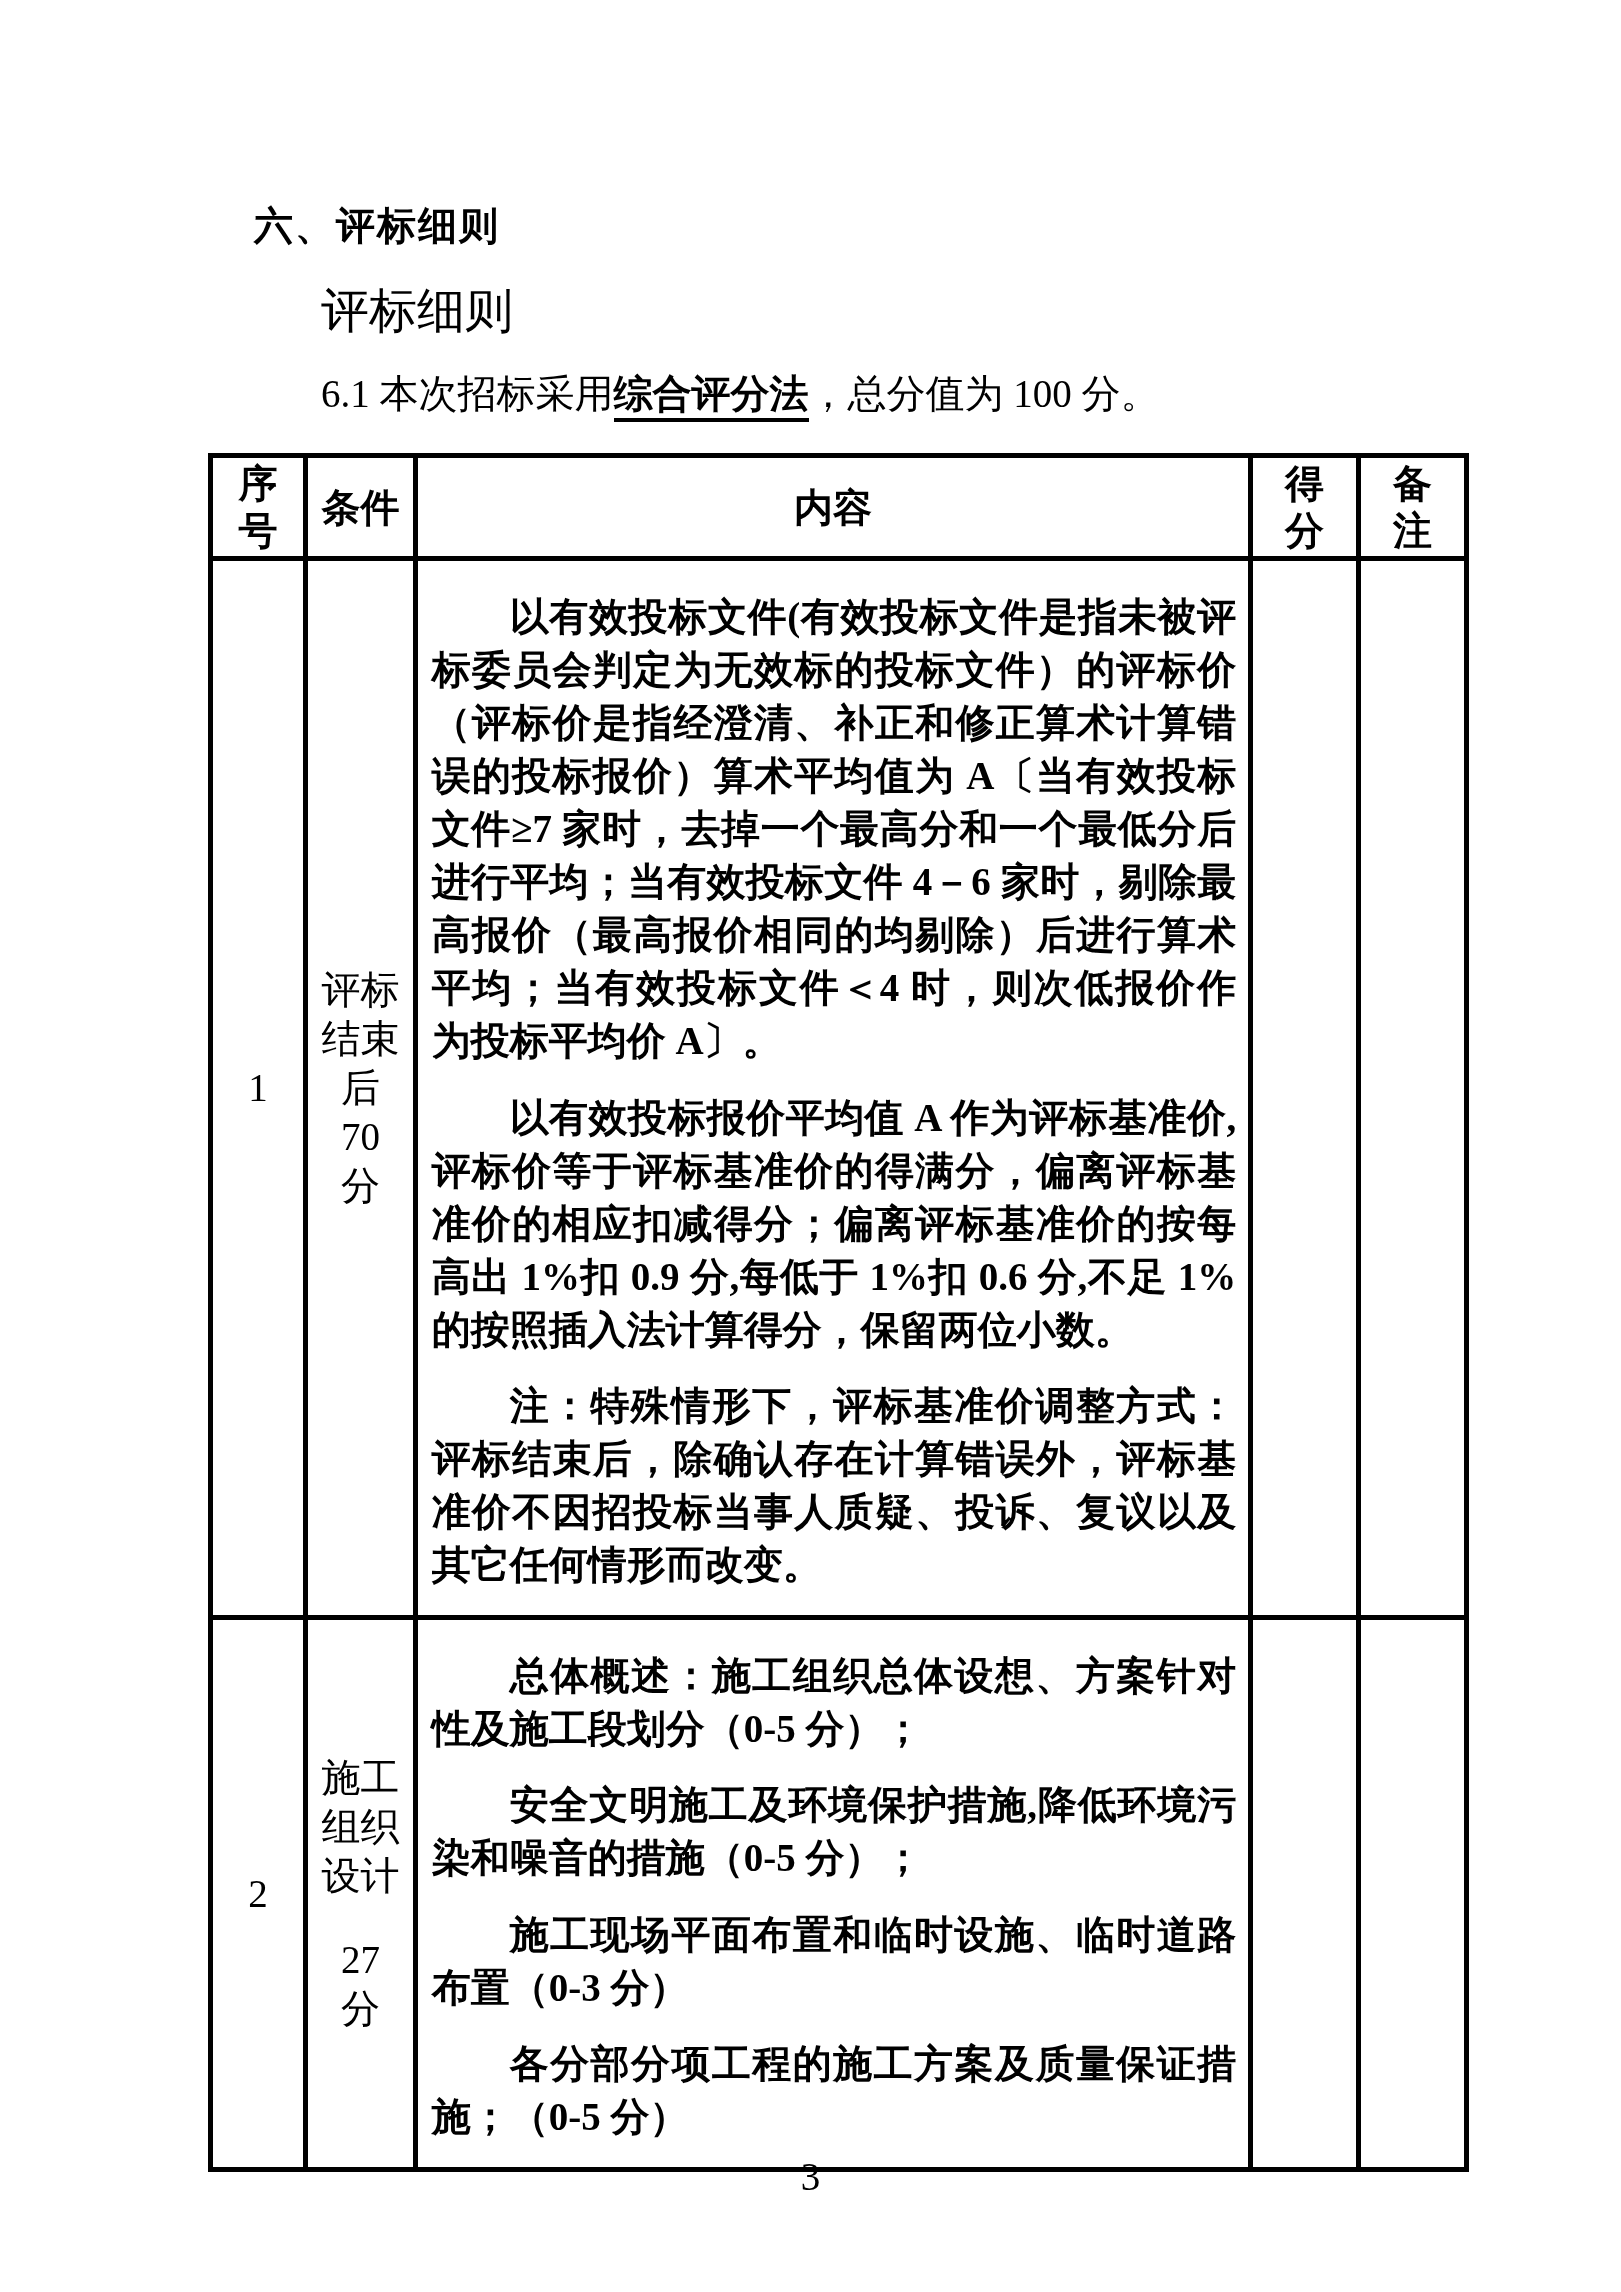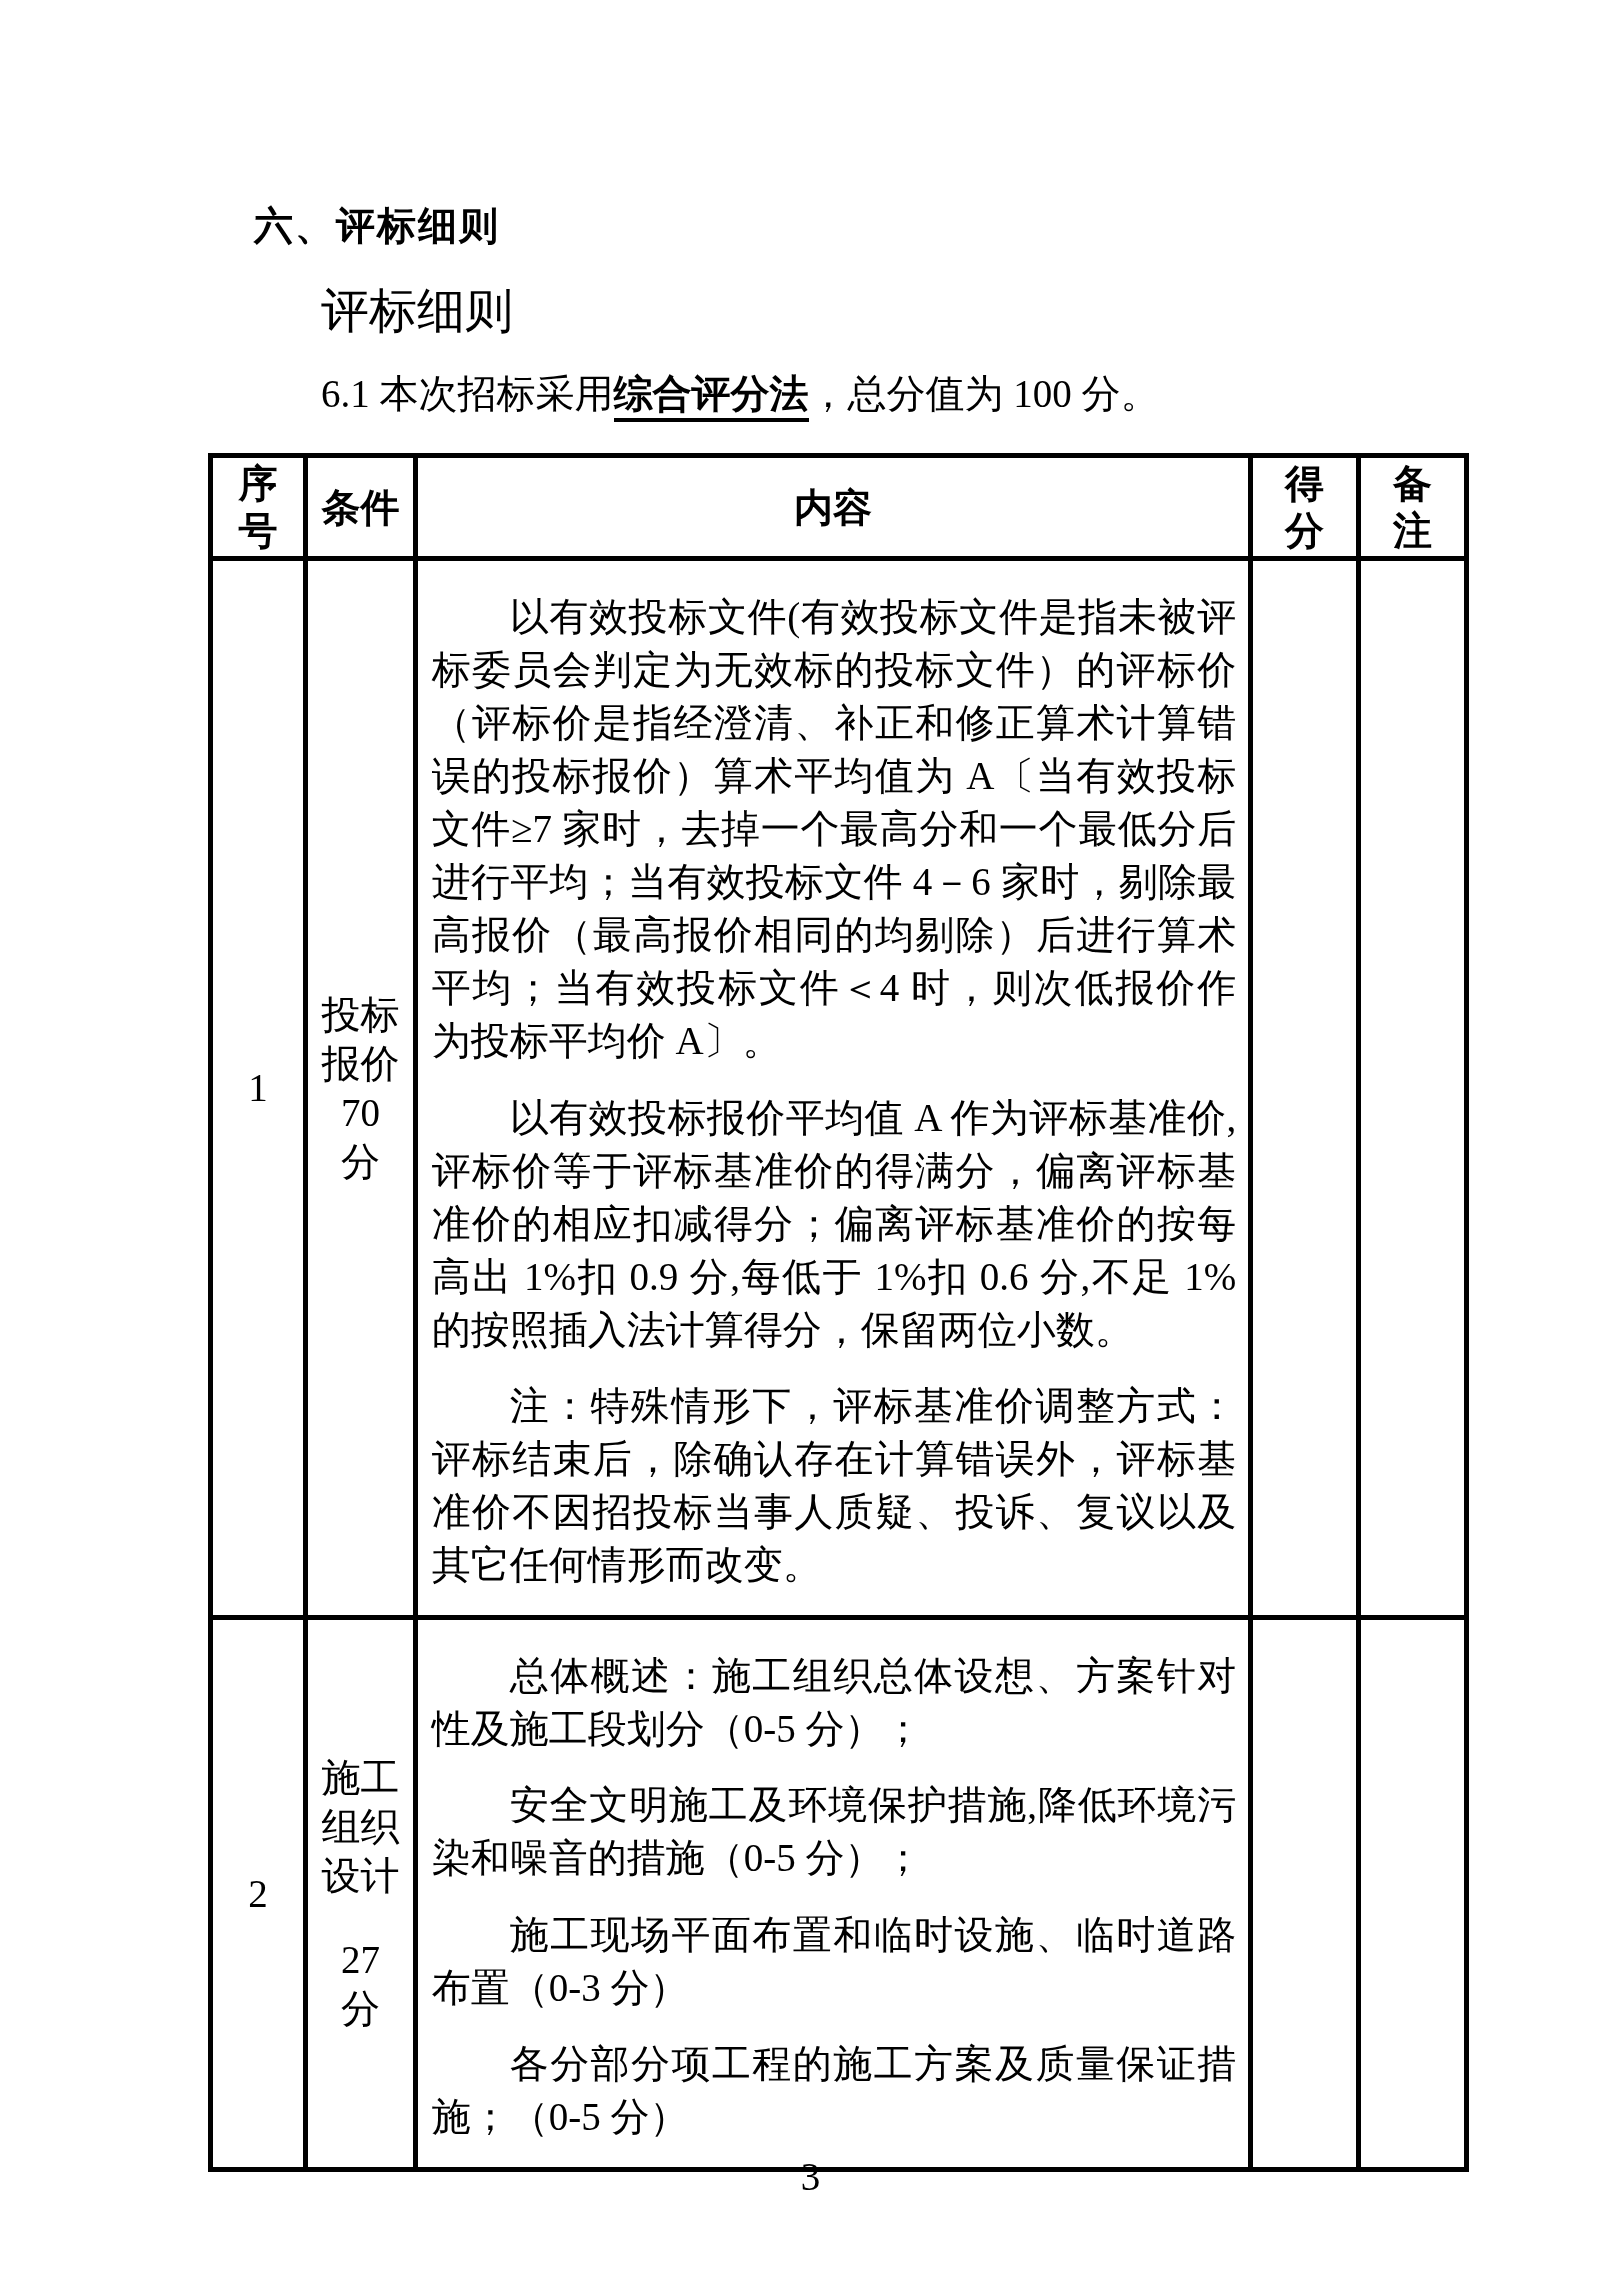--- a/index.html
+++ b/index.html
@@ -57,20 +57,21 @@
     text-align: center; vertical-align: middle;
     padding: 0 11.8px; line-height: 49px;
   }
   .cond-name, .cond-score { word-break: break-all; }
   tr.row-2 .cond-score { margin-top: 35px; }
   td.c-content {
     vertical-align: top;
     padding: 29px 11.8px 0 13.7px;
     line-height: 53px;
     text-align: justify;
+    font-weight: bold;
   }
   td.c-content p {
     text-indent: 2em;
     margin-bottom: 23.5px;
   }
   td.c-score, td.c-remark { vertical-align: middle; text-align: center; }
   .page-number {
     position: absolute; left: 0; right: 0; top: 2154px;
     text-align: center; font-size: 39px;
   }
@@ -98,21 +99,21 @@
       <th><span>条件</span></th>
       <th><span>内容</span></th>
       <th><span class="stack">得分</span></th>
       <th><span class="stack">备注</span></th>
     </tr>
   </thead>
   <tbody>
     <tr class="row-1">
       <td class="c-seq">1</td>
       <td class="c-cond">
-        <div class="cond-name">投标报价</div>
+        <div class="cond-name">评标结束后</div>
         <div class="cond-score">70 分</div>
       </td>
       <td class="c-content">
         <p>以有效投标文件(有效投标文件是指未被评标委员会判定为无效标的投标文件）的评标价（评标价是指经澄清、补正和修正算术计算错误的投标报价）算术平均值为 A〔当有效投标文件≥7 家时，去掉一个最高分和一个最低分后进行平均；当有效投标文件 4－6 家时，剔除最高报价（最高报价相同的均剔除）后进行算术平均；当有效投标文件＜4 时，则次低报价作为投标平均价 A〕。</p>
         <p>以有效投标报价平均值 A 作为评标基准价,评标价等于评标基准价的得满分，偏离评标基准价的相应扣减得分；偏离评标基准价的按每高出 1%扣 0.9 分,每低于 1%扣 0.6 分,不足 1%的按照插入法计算得分，保留两位小数。</p>
         <p>注：特殊情形下，评标基准价调整方式：评标结束后，除确认存在计算错误外，评标基准价不因招投标当事人质疑、投诉、复议以及其它任何情形而改变。</p>
       </td>
       <td class="c-score"></td>
       <td class="c-remark"></td>
     </tr>

